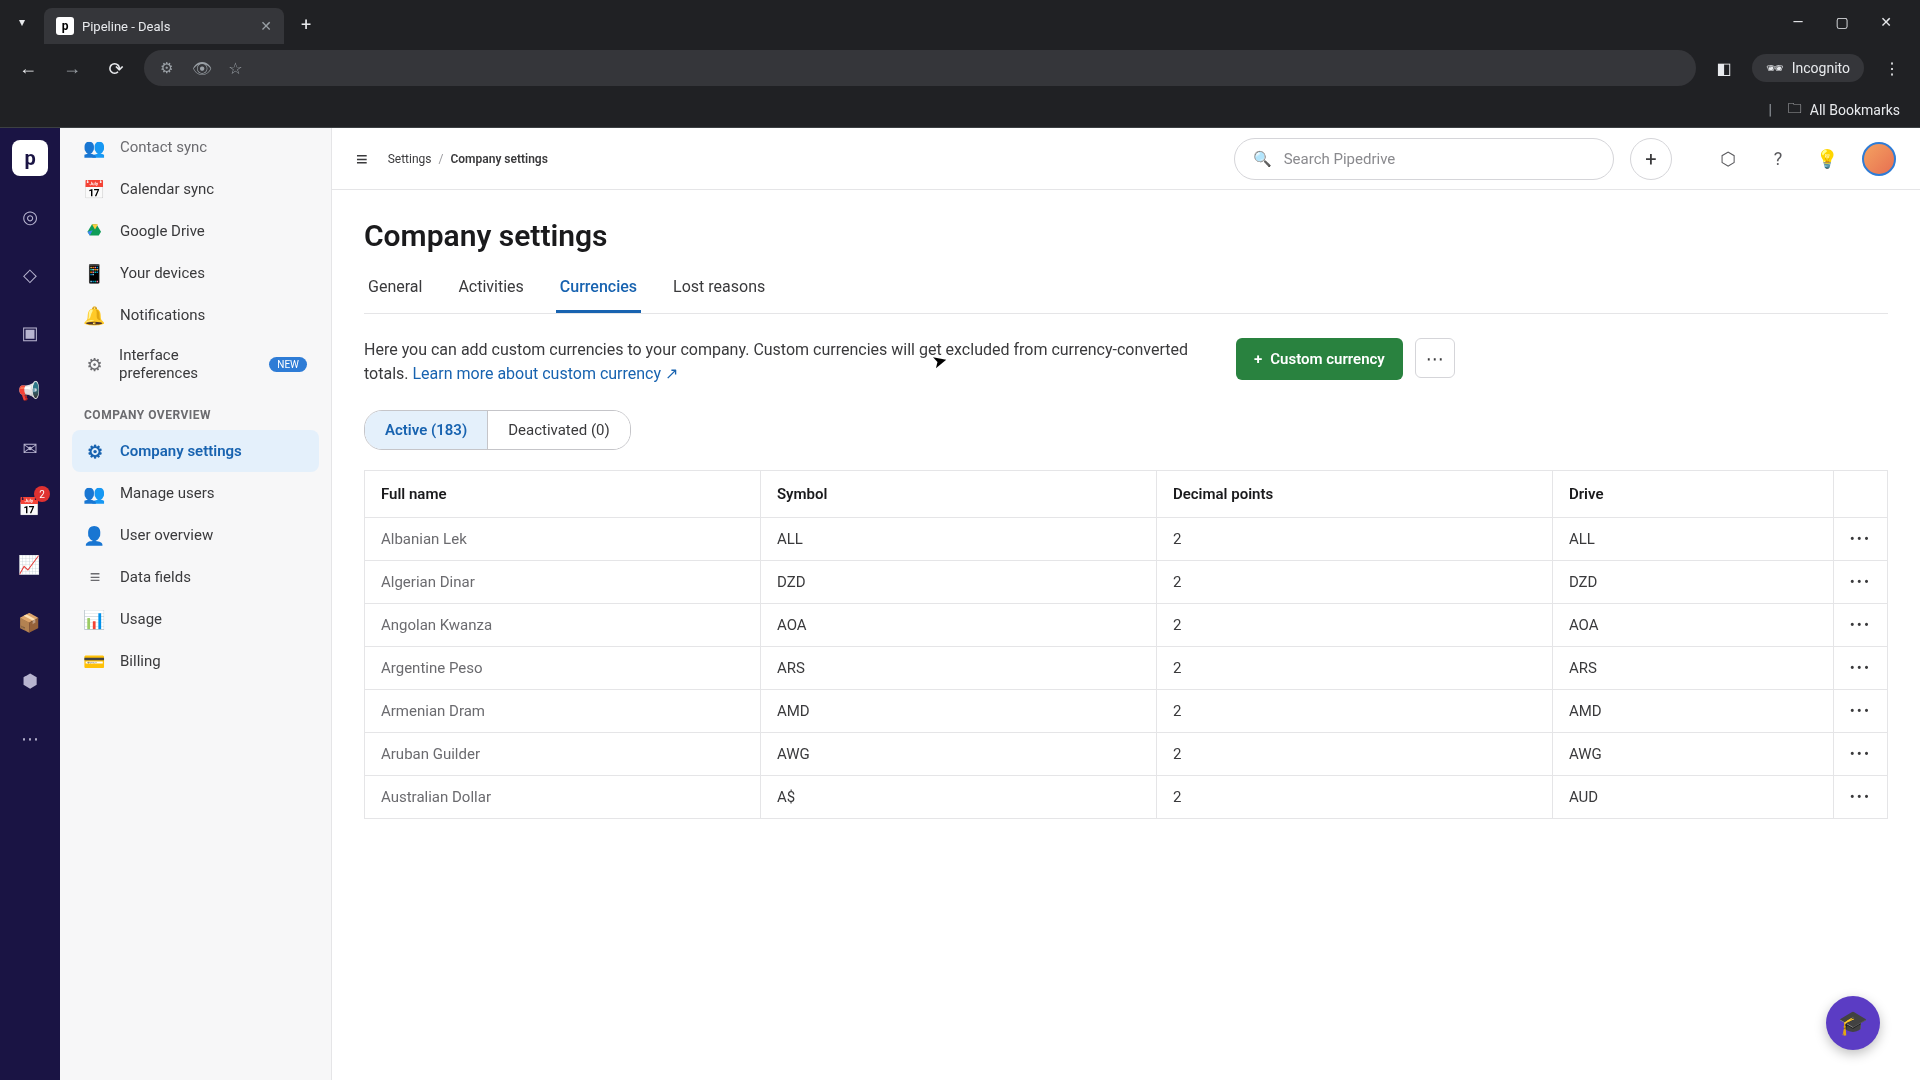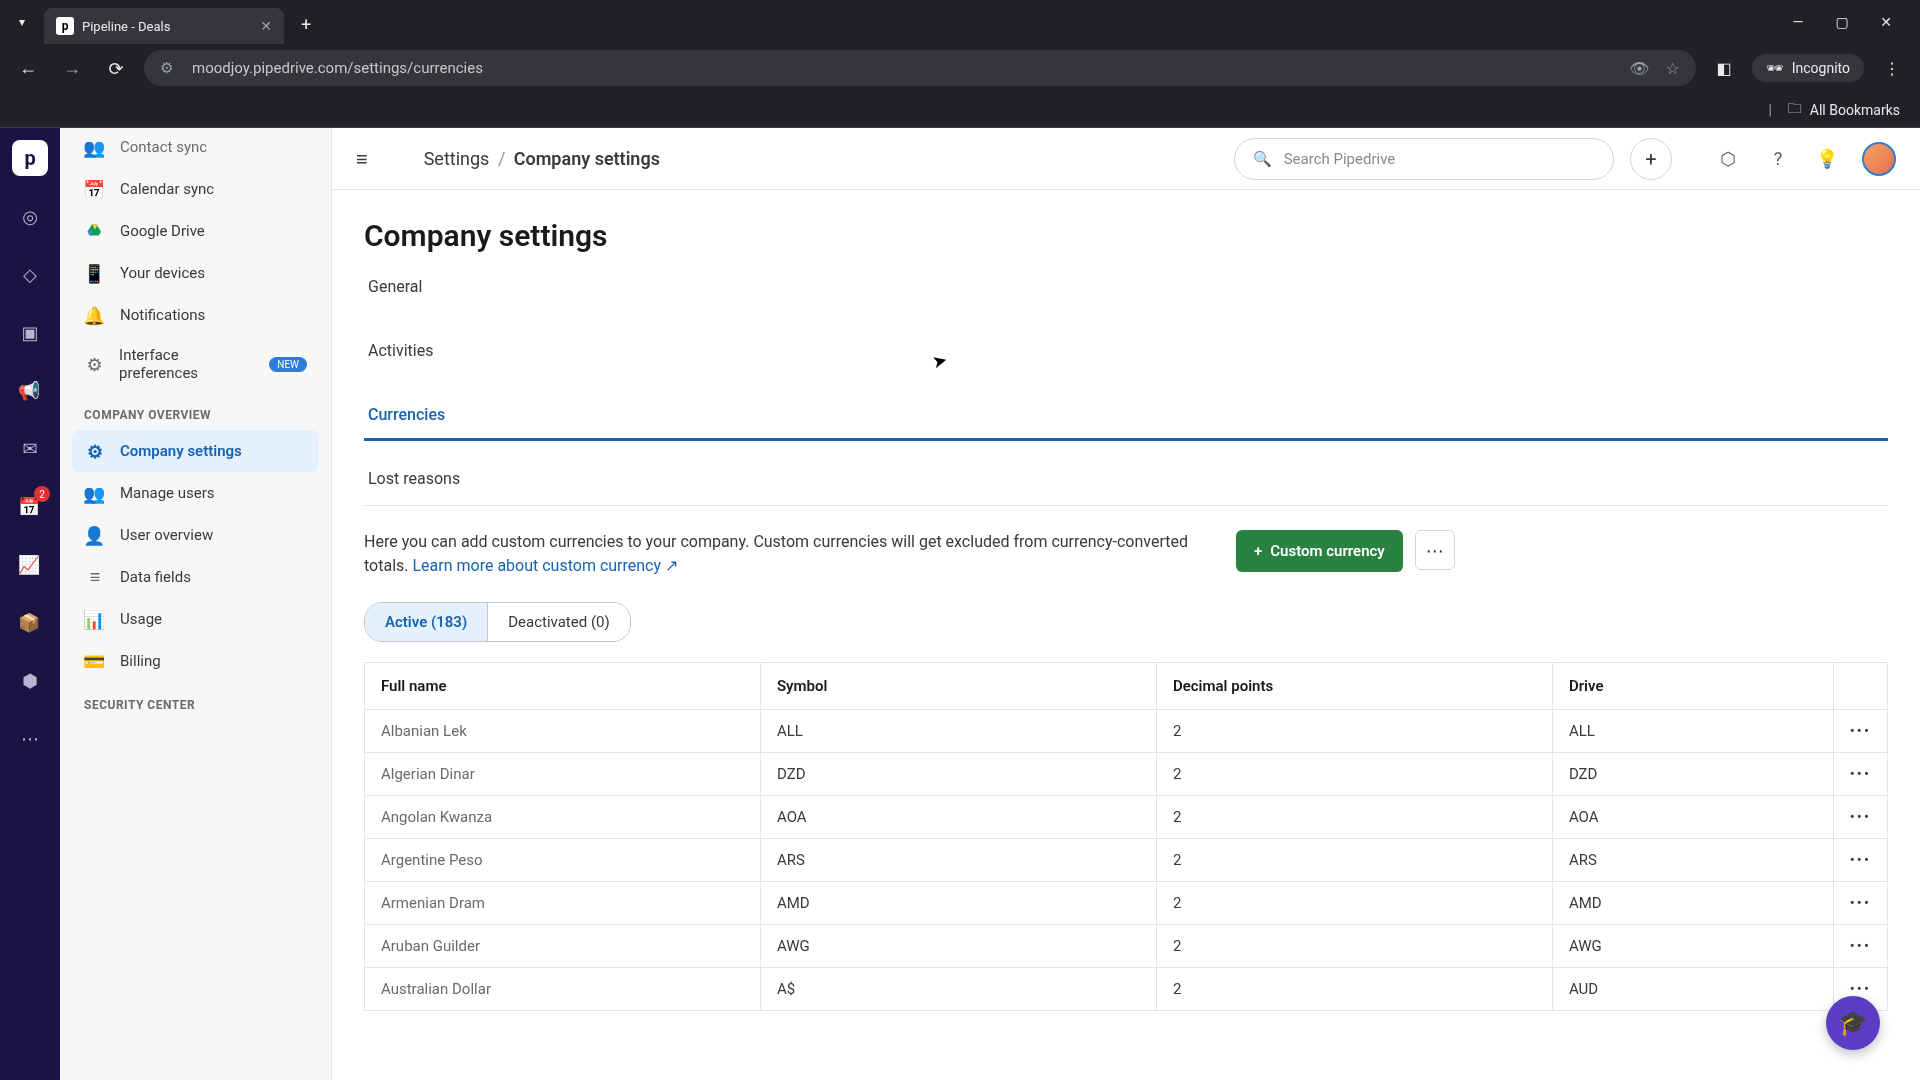--- a/index.html
+++ b/index.html
@@ -42,34 +42,34 @@
 .sidebar-item.selected { background: #e4f0fb; color: #1863b0; font-weight: 600; }
 .sidebar-item .si-icon { width: 22px; height: 22px; display: flex; align-items: center; justify-content: center; font-size: 18px; color: #6b6b6f; }
 .sidebar-item.selected .si-icon { color: #1863b0; }
 .new-pill { background: #2e7cd6; color: #fff; font-size: 10px; font-weight: 400; padding: 2px 8px; border-radius: 10px; margin-left: auto; }
 .sidebar-section { font-size: 12px; font-weight: 700; color: #6b6b6f; letter-spacing: 0.5px; padding: 16px 12px 8px; }
 
 .main { flex: 1; display: flex; flex-direction: column; overflow: hidden; }
 
 .topbar { display: flex; align-items: center; height: 62px; padding: 0 24px; gap: 20px; border-bottom: 1px solid #e5e5e7; }
 .hamburger { font-size: 20px; color: #3a3a3c; }
-.breadcrumb { font-size: 18px; color: #3a3a3c; margin-left: 36px; }
+.breadcrumb { font-size: 12px; color: #3a3a3c; }
 .breadcrumb .sep { color: #9a9a9e; margin: 0 4px; }
 .breadcrumb strong { font-weight: 600; }
 .search-wrap { margin-left: auto; display: flex; align-items: center; gap: 16px; }
 .search-box { width: 380px; height: 42px; border: 1px solid #d5d5d9; border-radius: 22px; display: flex; align-items: center; padding: 0 18px; gap: 12px; color: #8a8a8e; font-size: 15px; }
 .add-btn { width: 42px; height: 42px; border: 1px solid #d5d5d9; border-radius: 50%; display: flex; align-items: center; justify-content: center; font-size: 20px; color: #3a3a3c; }
 .top-icons { display: flex; gap: 18px; align-items: center; margin-left: 20px; }
 .top-icons .ti { width: 32px; height: 32px; display: flex; align-items: center; justify-content: center; color: #5a5a5e; font-size: 18px; }
 .avatar { width: 34px; height: 34px; border-radius: 50%; background: linear-gradient(135deg,#f4a261,#e76f51); border: 2px solid #2e7cd6; }
 
 .content { flex: 1; overflow-y: auto; padding: 28px 32px 0; position: relative; }
 .page-title { font-size: 30px; font-weight: 600; color: #1a1a1c; margin-bottom: 24px; }
 
-.tabs { display: flex; gap: 28px; border-bottom: 1px solid #e5e5e7; margin-bottom: 24px; flex-direction: column; }
+.tabs { display: flex; gap: 28px; border-bottom: 1px solid #e5e5e7; margin-bottom: 24px; }
 .tab-item { padding: 0 4px 14px; font-size: 16px; color: #3a3a3c; cursor: pointer; border-bottom: 3px solid transparent; }
 .tab-item.active { color: #1863b0; border-bottom-color: #1863b0; font-weight: 500; }
 
 .desc-row { display: flex; align-items: flex-start; gap: 12px; margin-bottom: 24px; }
 .desc-text { flex: 1; font-size: 16px; line-height: 1.5; color: #3a3a3c; max-width: 860px; }
 .desc-link { color: #1863b0; }
 .desc-link::after { content: " ↗"; }
 .btn-primary { background: #29823f; color: #fff; border: none; border-radius: 6px; padding: 12px 18px; font-size: 15px; font-weight: 600; display: flex; align-items: center; gap: 8px; cursor: pointer; }
 .btn-icon-only { width: 40px; height: 40px; border: 1px solid #d5d5d9; border-radius: 6px; background: #fff; display: flex; align-items: center; justify-content: center; font-size: 18px; color: #3a3a3c; }
 
@@ -113,21 +113,20 @@
       <span>▢</span>
       <span>✕</span>
     </div>
   </div>
   <div class="url-bar-row">
     <div class="nav-btn enabled">←</div>
     <div class="nav-btn">→</div>
     <div class="nav-btn enabled">⟳</div>
     <div class="url-bar">
       <span class="url-tune">⚙</span>
-      <span class="url-text">moodjoy.pipedrive.com/settings/currencies</span>
       <div class="url-actions">
         <span>👁</span>
         <span>☆</span>
       </div>
     </div>
     <div class="ext-btn">◧</div>
     <div class="incognito-pill">
       <span>🕶</span>
       <span>Incognito</span>
     </div>
@@ -210,21 +209,20 @@
         </div>
         <div class="sidebar-item">
           <span class="si-icon">📊</span>
           <span>Usage</span>
         </div>
         <div class="sidebar-item">
           <span class="si-icon">💳</span>
           <span>Billing</span>
         </div>
       </div>
-    <div class="sidebar-section">SECURITY CENTER</div>
   </div>
 
   <div class="main">
 
     <div class="topbar">
       <span class="hamburger">≡</span>
       <div class="breadcrumb">
         <span>Settings</span>
         <span class="sep">/</span>
         <strong>Company settings</strong>

